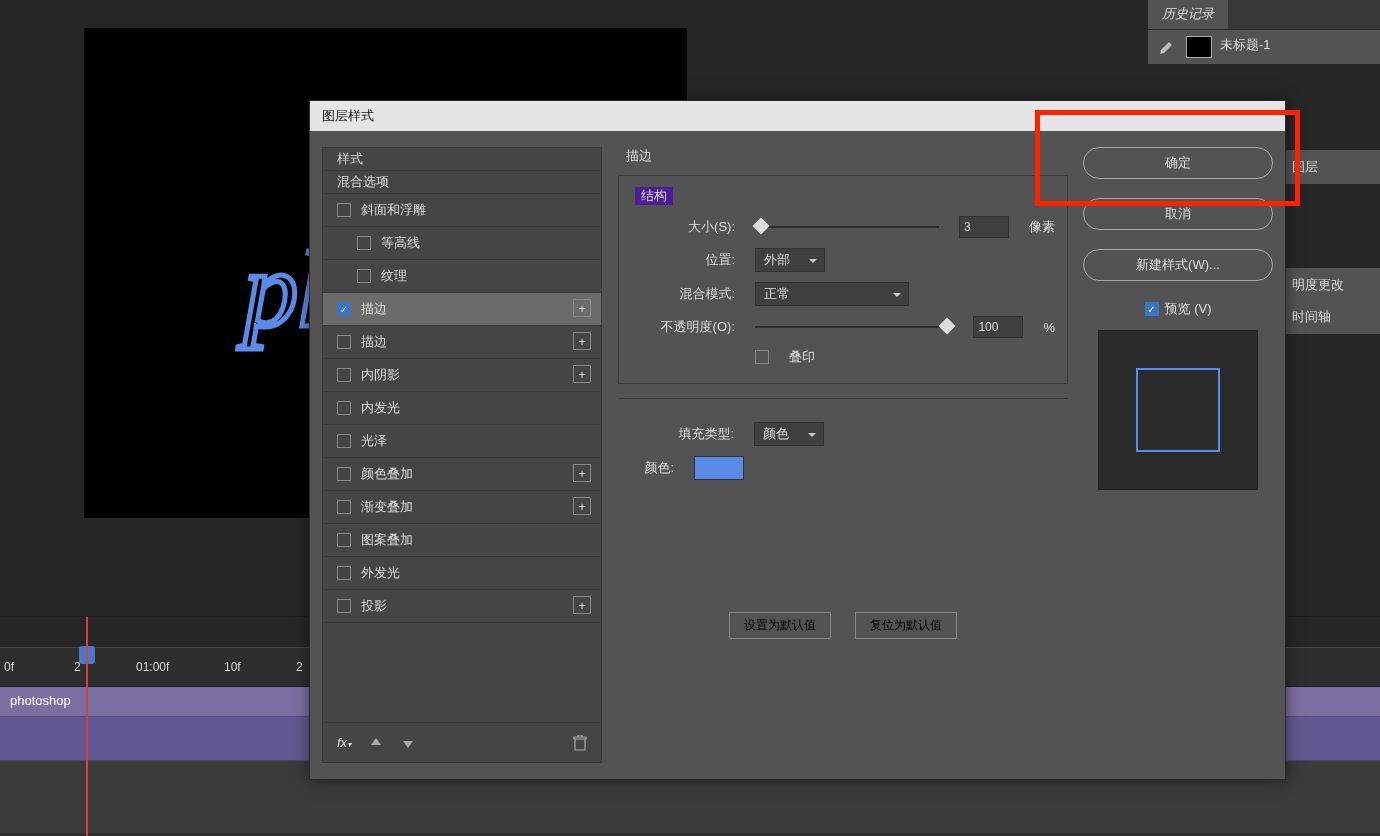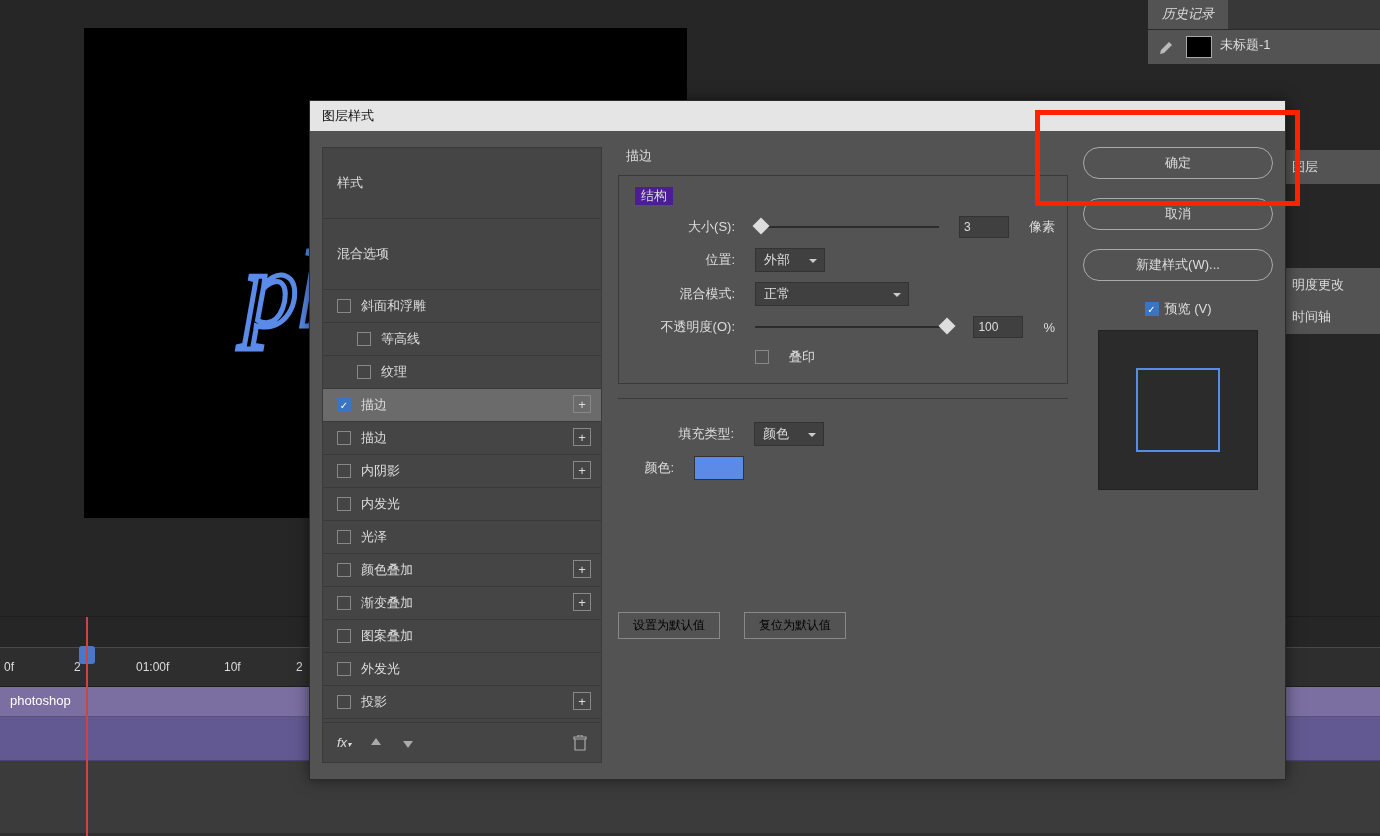--- a/index.html
+++ b/index.html
@@ -45,21 +45,21 @@
 
 .dialog {
   position: absolute; left: 309px; top: 100px; width: 977px; height: 680px;
   background: #535353; border: 1px solid #2a2a2a;
   box-shadow: 0 0 14px rgba(0,0,0,.5);
 }
 .titlebar { height: 30px; background: #e5e5e5; display: flex; align-items: center; padding: 0 12px; color: #111; font-size: 13px; }
 .dialog-body { position: absolute; top: 30px; left: 0; right: 0; bottom: 0; padding: 16px; }
 
 .styles-col { position: absolute; left: 12px; top: 16px; width: 280px; bottom: 16px; background: #454545; border: 1px solid #3a3a3a;}
-.style-header { padding: 26px 14px; font-size: 13px; }
+.style-header { padding: 2px 14px; font-size: 13px; }
 .style-item { display: flex; align-items: center; padding: 7px 14px; font-size: 13px; gap: 10px; position: relative;}
 .style-item.sub { padding-left: 34px; }
 .style-item.active { background: #6b6b6b; }
 .style-divider { border-top: 1px solid #3a3a3a; margin: 0; }
 .chk { width: 14px; height: 14px; border: 1px solid #888; display: flex; align-items: center; justify-content: center; font-size: 10px; color: #fff;}
 .chk.on { background: #3a75c4; border-color: #3a75c4; }
 .plus-icon { position: absolute; right: 10px; top: 6px; width: 18px; height: 18px; border: 1px solid #888; display: flex; align-items: center; justify-content: center; font-size: 13px;}
 .styles-footer { position: absolute; bottom: 0; left: 0; right: 0; height: 40px; display: flex; align-items: center; gap: 18px; padding: 0 14px; border-top: 1px solid #3a3a3a;}
 .styles-footer .spacer { flex: 1; }
 
@@ -296,21 +296,21 @@
           <div class="select" style="width:70px">
             <span>颜色</span>
           </div>
         </div>
         <div class="f-row">
           <span style="width:44px;text-align:right">颜色:</span>
           <div class="color-swatch"></div>
         </div>
       </div>
 
-      <div class="f-row" style="gap:24px;margin-top:110px">
+      <div class="f-row" style="justify-content:center;gap:24px;margin-top:110px">
         <button class="btn-small">设置为默认值</button>
         <button class="btn-small">复位为默认值</button>
       </div>
     </div>
 
     <div class="actions-col">
       <div class="pill">确定</div>
       <div class="pill">取消</div>
       <div class="pill">新建样式(W)...</div>
       <div class="preview-row">

